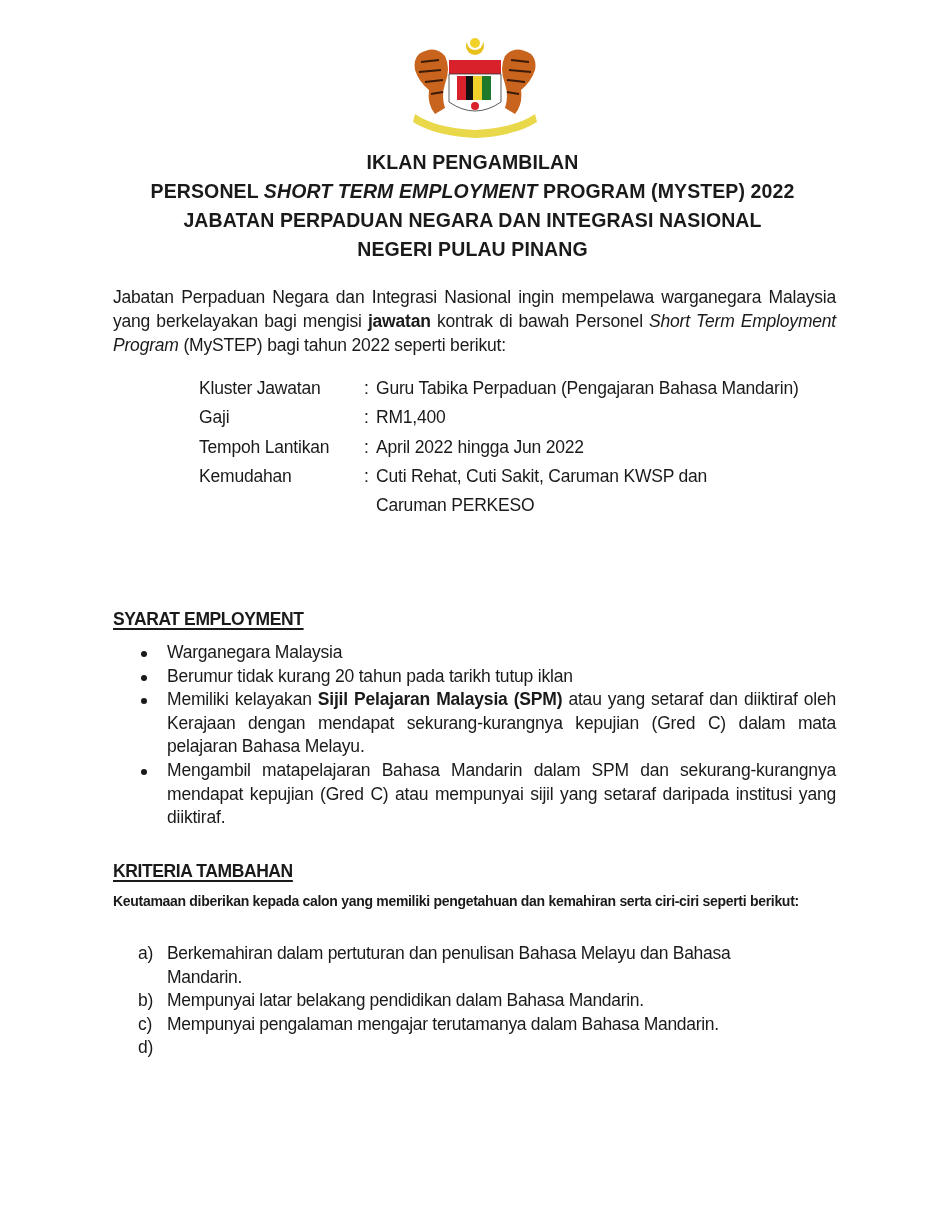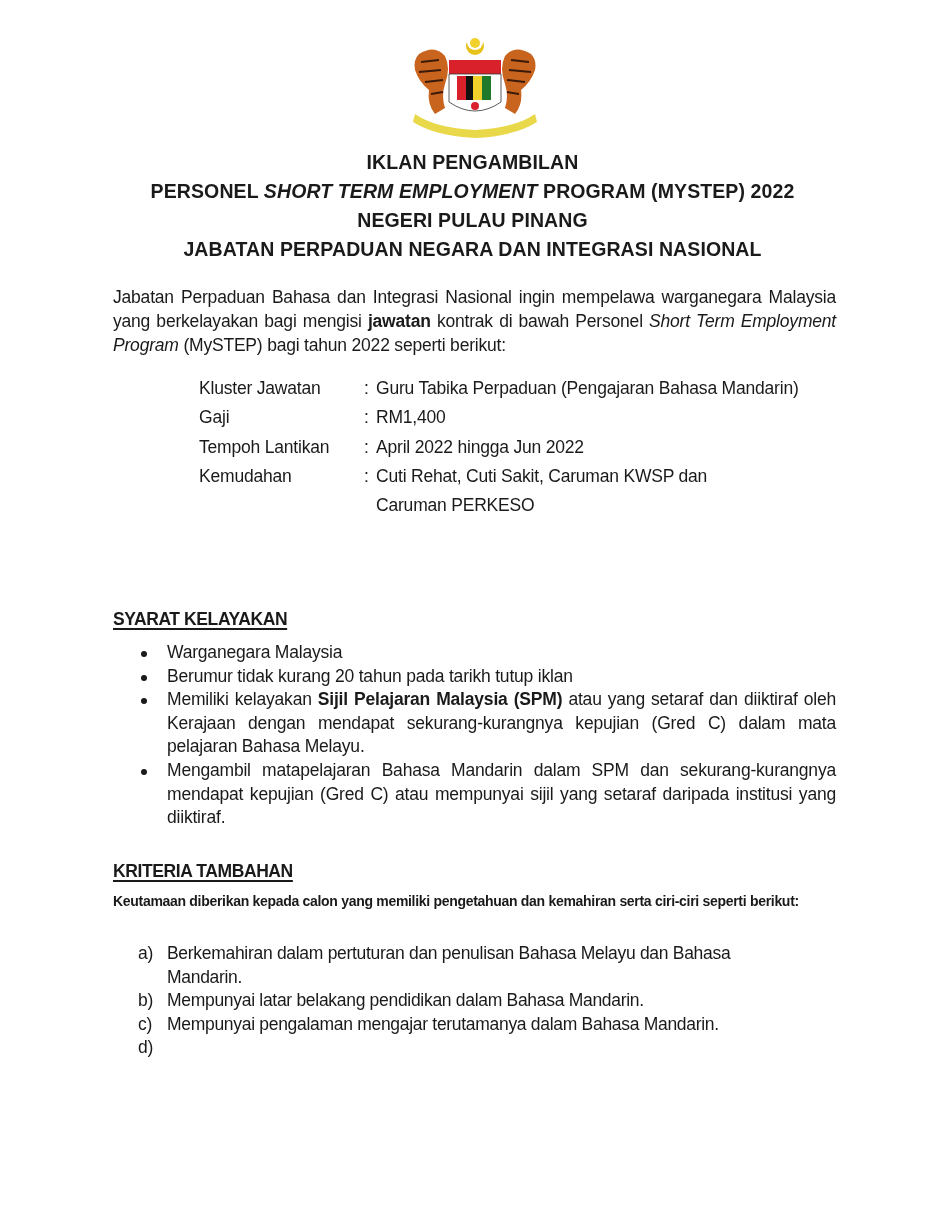--- a/index.html
+++ b/index.html
@@ -76,46 +76,46 @@
   <rect x="68" y="42" width="9" height="24" fill="#f2d12a"></rect>
   <rect x="77" y="42" width="9" height="24" fill="#1e7a2a"></rect>
   <circle cx="70" cy="72" r="4" fill="#d8212a"></circle>
 
   <path d="M10 80 Q30 94 70 96 Q110 94 130 80 L132 88 Q110 102 70 104 Q30 102 8 88 Z" fill="#e8d84a"></path>
 </svg>
 
 <div class="title-block">
   <span class="line">IKLAN PENGAMBILAN</span>
   <span class="line"><span>PERSONEL </span><em>SHORT TERM EMPLOYMENT</em><span> PROGRAM (MYSTEP) 2022</span></span>
+  <span class="line">JABATAN PERPADUAN NEGARA DAN INTEGRASI NASIONAL</span>
   <span class="line">NEGERI PULAU PINANG</span>
-  <span class="line">JABATAN PERPADUAN NEGARA DAN INTEGRASI NASIONAL</span>
 </div>
 
-<p class="intro" style="margin:0"><span>Jabatan Perpaduan Bahasa dan Integrasi Nasional ingin mempelawa warganegara Malaysia yang berkelayakan bagi mengisi </span><b>jawatan</b><span> kontrak di bawah Personel </span><i>Short Term Employment Program</i><span> (MySTEP) bagi tahun 2022 seperti berikut:</span></p>
+<p class="intro" style="margin:0"><span>Jabatan Perpaduan Negara dan Integrasi Nasional ingin mempelawa warganegara Malaysia yang berkelayakan bagi mengisi </span><b>jawatan</b><span> kontrak di bawah Personel </span><i>Short Term Employment Program</i><span> (MySTEP) bagi tahun 2022 seperti berikut:</span></p>
 
 <div class="details">
   <div class="drow">
     <span class="dlabel">Kluster Jawatan</span>
     <span class="dval"><span class="colon">:</span><span>Guru Tabika Perpaduan (Pengajaran Bahasa Mandarin)</span></span>
   </div>
   <div class="drow">
     <span class="dlabel">Gaji</span>
     <span class="dval"><span class="colon">:</span><span>RM1,400</span></span>
   </div>
   <div class="drow">
     <span class="dlabel">Tempoh Lantikan</span>
     <span class="dval"><span class="colon">:</span><span>April 2022 hingga Jun 2022</span></span>
   </div>
   <div class="drow">
     <span class="dlabel">Kemudahan</span>
     <span class="dval"><span class="colon">:</span><span>Cuti Rehat, Cuti Sakit, Caruman KWSP dan</span><span class="cont">Caruman PERKESO</span></span>
   </div>
 </div>
 
-<div class="section-head" style="top:609px">SYARAT KELAYAKAN</div>
+<div class="section-head" style="top:609px">SYARAT EMPLOYMENT</div>
 <ul class="bullets">
   <li><span class="dot"></span><span>Warganegara Malaysia</span></li>
   <li><span class="dot"></span><span>Berumur tidak kurang 20 tahun pada tarikh tutup iklan</span></li>
   <li><span class="dot"></span><span>Memiliki kelayakan </span><b>Sijil Pelajaran Malaysia (SPM)</b><span> atau yang setaraf dan diiktiraf oleh Kerajaan dengan mendapat sekurang-kurangnya kepujian (Gred C) dalam mata pelajaran Bahasa Melayu.</span></li>
   <li><span class="dot"></span><span>Mengambil matapelajaran Bahasa Mandarin dalam SPM dan sekurang-kurangnya mendapat kepujian (Gred C) atau mempunyai sijil yang setaraf daripada institusi yang diiktiraf.</span></li>
 </ul>
 
 <div class="section-head" style="top:861px">KRITERIA TAMBAHAN</div>
 <p class="kriteria-intro" style="margin:0">Keutamaan diberikan kepada calon yang memiliki pengetahuan dan kemahiran serta ciri-ciri seperti berikut:</p>
 <ol class="alpha">

